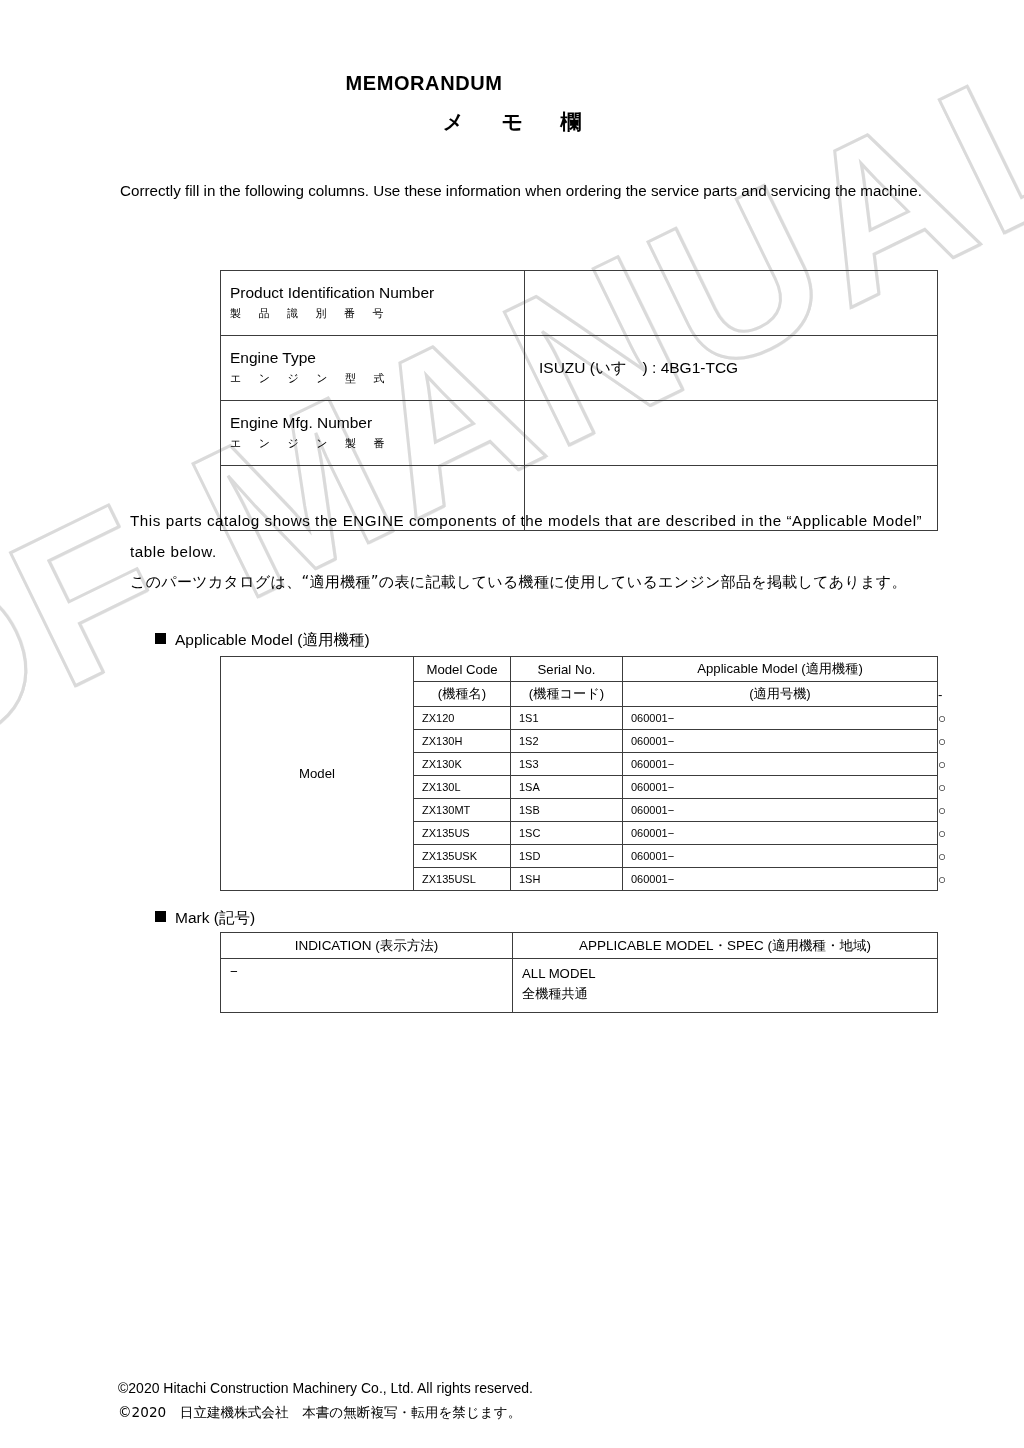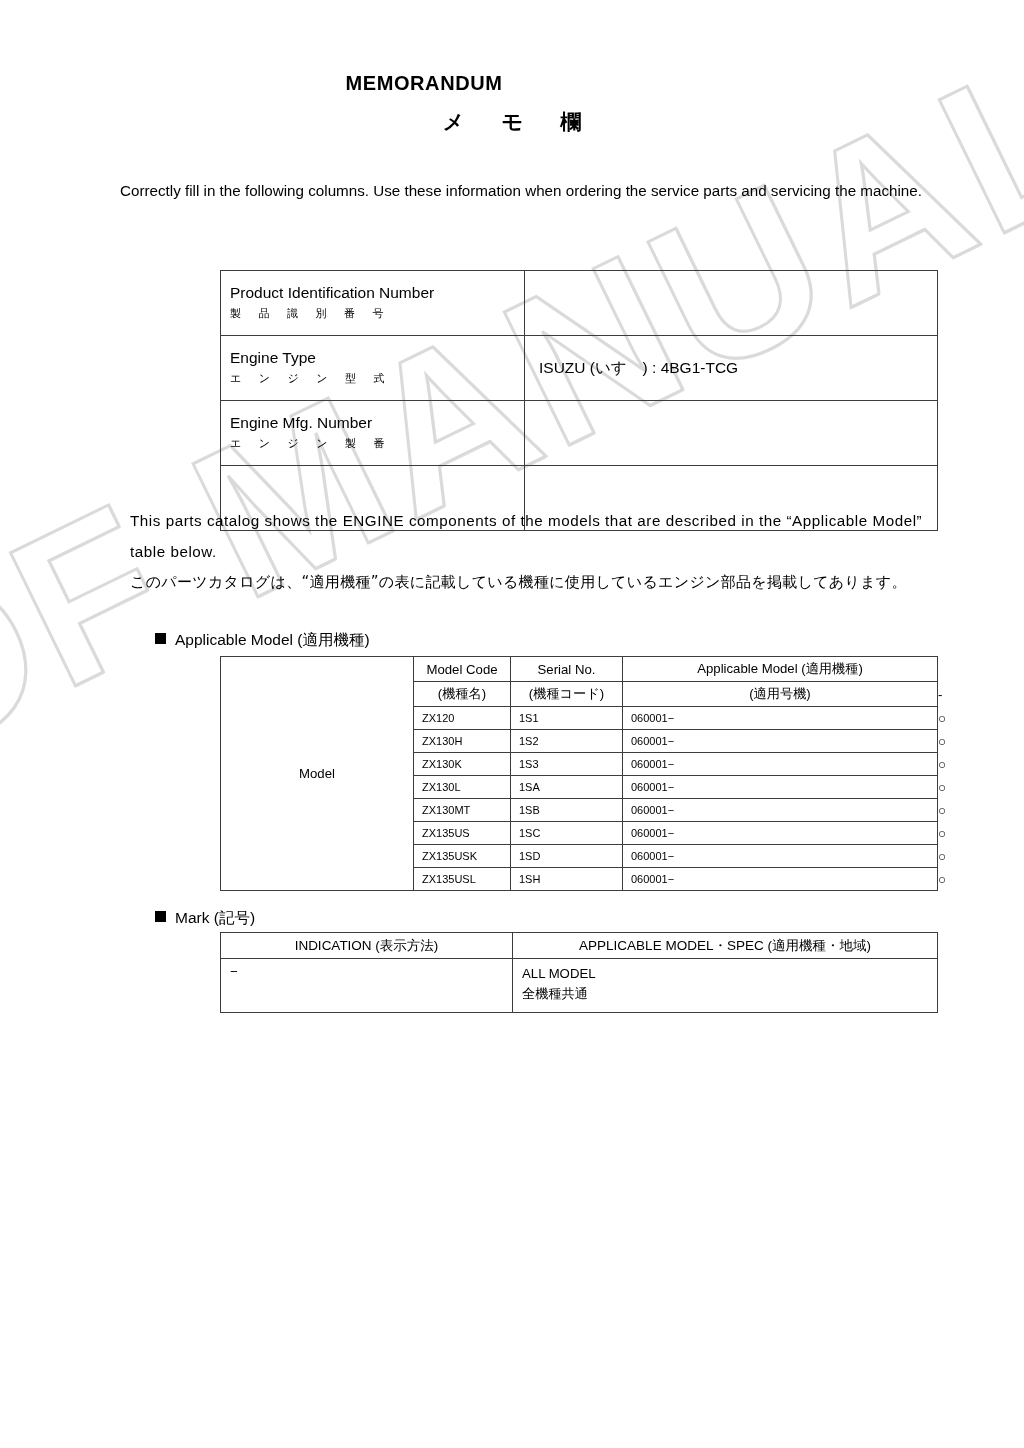--- a/index.html
+++ b/index.html
@@ -374,14 +374,18 @@
       <tr>
         <td class="mv-ind">−</td>
         <td class="mv">
           <div>ALL MODEL</div>
           <div class="jp">全機種共通</div>
         </td>
       </tr>
     </tbody>
   </table>
 
+  <div id="footer">
+    <div>©2020 Hitachi Construction Machinery Co., Ltd. All rights reserved.</div>
+    <div class="jp">©2020　日立建機株式会社　本書の無断複写・転用を禁じます。</div>
+  </div>
 
 </div>
 
 </body></html>

